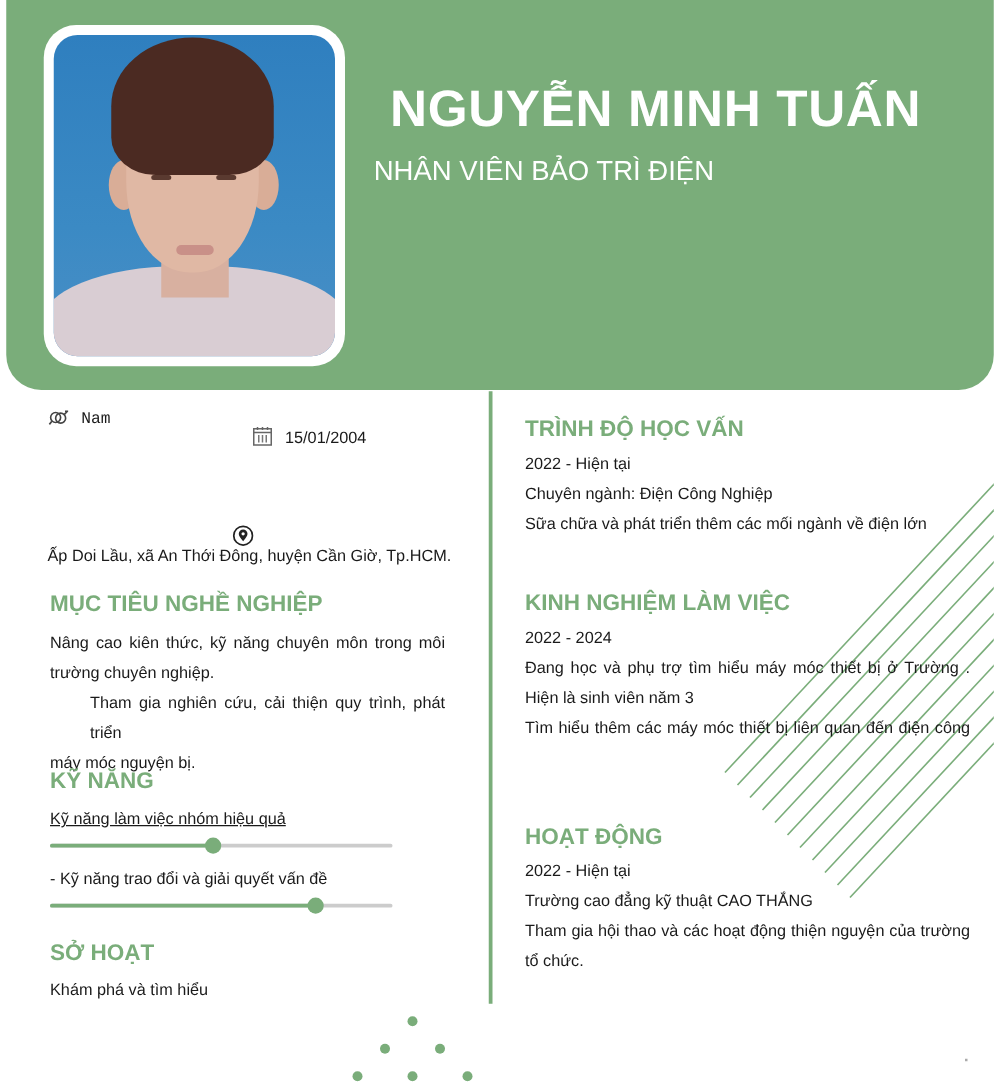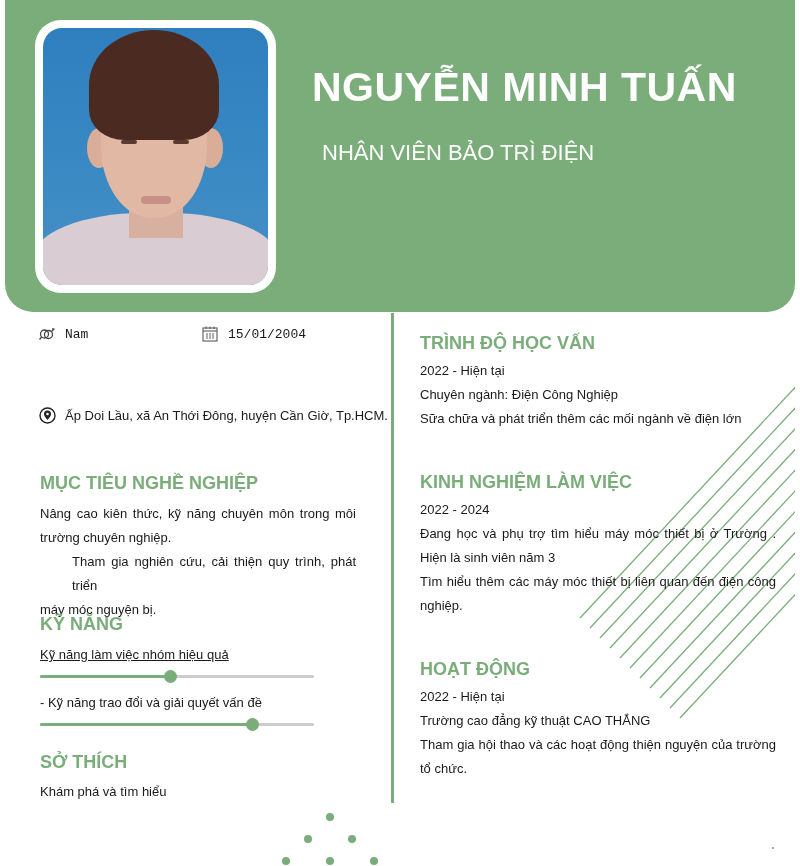--- a/index.html
+++ b/index.html
@@ -35,21 +35,21 @@
   }
   .photo .eye-l, .photo .eye-r { position: absolute; top: 112px; width: 16px; height: 4px; background: #5a3a30; border-radius: 2px; }
   .photo .eye-l { left: 78px; } .photo .eye-r { left: 130px; }
   .photo .mouth { position: absolute; left: 98px; top: 168px; width: 30px; height: 8px; background: #c99088; border-radius: 4px; }
 
   .name {
     position: absolute; left: 312px; top: 64px; font-size: 41px; font-weight: bold;
     color: #ffffff; letter-spacing: 0.5px; white-space: nowrap;
   }
   .title {
-    position: absolute; left: 322px; top: 124px; font-size: 22px; color: #ffffff; white-space: nowrap; margin-top: 16px;
+    position: absolute; left: 299px; top: 124px; font-size: 22px; color: #ffffff; white-space: nowrap;
   }
 
   .divider { position: absolute; left: 391px; top: 313px; width: 3px; height: 490px; background: #7aad7a; }
 
   .info-row { position: absolute; display: flex; align-items: center; font-size: 13px; color: #1a1a1a; white-space: nowrap; }
   .info-row .icon { width: 18px; height: 18px; margin-right: 9px; display: inline-flex; align-items: center; justify-content: center; }
 
   .section-h { position: absolute; font-size: 18px; font-weight: bold; color: #7aad7a; white-space: nowrap; }
   .para { position: absolute; font-size: 13px; line-height: 24px; color: #1a1a1a; }
   .justify { text-align: justify; text-align-last: left; }
@@ -94,37 +94,37 @@
       <circle cx="6.5" cy="8" r="4" fill="none" stroke="#444" stroke-width="1.3"></circle>
       <circle cx="10.5" cy="8.5" r="4" fill="none" stroke="#444" stroke-width="1.3"></circle>
       <line x1="13.5" y1="5.5" x2="16" y2="3" stroke="#444" stroke-width="1.3"></line>
       <line x1="14" y1="3" x2="16.5" y2="3" stroke="#444" stroke-width="1.3"></line>
       <line x1="3.5" y1="11" x2="1.5" y2="13.5" stroke="#444" stroke-width="1.3"></line>
     </svg>
   </span>
   <span>Nam</span>
 </div>
 
-<div class="info-row" style="left:201px; top:325px;font-family:Liberation Mono, monospace;">
+<div class="info-row" style="left:201px; top:340px;">
   <span class="icon">
     <svg width="16" height="16" viewBox="0 0 16 16">
       <rect x="1" y="2" width="14" height="13" fill="none" stroke="#666" stroke-width="1.2"></rect>
       <line x1="1" y1="5" x2="15" y2="5" stroke="#666" stroke-width="1.2"></line>
       <line x1="4" y1="0.5" x2="4" y2="3" stroke="#666" stroke-width="1.2"></line>
       <line x1="8" y1="0.5" x2="8" y2="3" stroke="#666" stroke-width="1.2"></line>
       <line x1="12" y1="0.5" x2="12" y2="3" stroke="#666" stroke-width="1.2"></line>
       <line x1="5" y1="7" x2="5" y2="13" stroke="#777" stroke-width="1.2"></line>
       <line x1="8" y1="7" x2="8" y2="13" stroke="#777" stroke-width="1.2"></line>
       <line x1="11" y1="7" x2="11" y2="13" stroke="#777" stroke-width="1.2"></line>
     </svg>
   </span>
   <span>15/01/2004</span>
 </div>
 
-<div class="info-row" style="left:38px; top:406px;">
+<div class="info-row" style="left:38px; top:419px;flex-direction:column;">
   <span class="icon">
     <svg width="17" height="17" viewBox="0 0 17 17">
       <circle cx="8.5" cy="8.5" r="7.5" fill="none" stroke="#222" stroke-width="1.4"></circle>
       <path d="M8.5 13 C6 10 5 8.5 5 7 A3.5 3.5 0 0 1 12 7 C12 8.5 11 10 8.5 13 Z" fill="#222"></path>
       <circle cx="8.5" cy="7" r="1.3" fill="#fff"></circle>
     </svg>
   </span>
   <span>Ấp Doi Lầu, xã An Thới Đông, huyện Cần Giờ, Tp.HCM.</span>
 </div>
 
@@ -143,21 +143,21 @@
   <div class="skill-fill" style="width:47.5%;"></div>
   <div class="skill-knob" style="left:47.5%;"></div>
 </div>
 
 <div class="skill-label" style="top:695px;">- Kỹ năng trao đổi và giải quyết vấn đề</div>
 <div class="skill-track" style="top:723px;">
   <div class="skill-fill" style="width:77.5%;"></div>
   <div class="skill-knob" style="left:77.5%;"></div>
 </div>
 
-<div class="section-h" style="left:40px; top:752px;">SỞ THÍCH</div>
+<div class="section-h" style="left:40px; top:752px;">SỞ HOẠT</div>
 <div class="para" style="left:40px; top:780px;">
   <span class="line">Khám phá và tìm hiểu</span>
 </div>
 
 <svg class="stripes" viewBox="0 0 800 866">
   <defs>
       <clipPath id="clipR">
         <rect x="0" y="0" width="795" height="866"></rect>
       </clipPath>
     </defs>
@@ -182,21 +182,20 @@
   <span class="line">Chuyên ngành: Điện Công Nghiệp</span>
   <span class="line">Sữa chữa và phát triển thêm các mối ngành về điện lớn</span>
 </div>
 
 <div class="section-h" style="left:420px; top:472px;">KINH NGHIỆM LÀM VIỆC</div>
 <div class="para" style="left:420px; top:498px; width:356px;">
   <span class="line">2022 - 2024</span>
   <span class="line" style="text-align:justify; text-align-last:justify; white-space:normal;">Đang học và phụ trợ tìm hiểu máy móc thiết bị ở Trường .</span>
   <span class="line">Hiện là sinh viên năm 3</span>
   <span class="line" style="text-align:justify; text-align-last:justify; white-space:normal;">Tìm hiểu thêm các máy móc thiết bị liên quan đến điện công</span>
-  <span class="line">nghiệp.</span>
 </div>
 
 <div class="section-h" style="left:420px; top:659px;">HOẠT ĐỘNG</div>
 <div class="para" style="left:420px; top:685px; width:356px;">
   <span class="line">2022 - Hiện tại</span>
   <span class="line">Trường cao đẳng kỹ thuật CAO THẮNG</span>
   <span class="line" style="text-align:justify; text-align-last:justify; white-space:normal;">Tham gia hội thao và các hoạt động thiện nguyện của trường</span>
   <span class="line">tổ chức.</span>
 </div>
 

